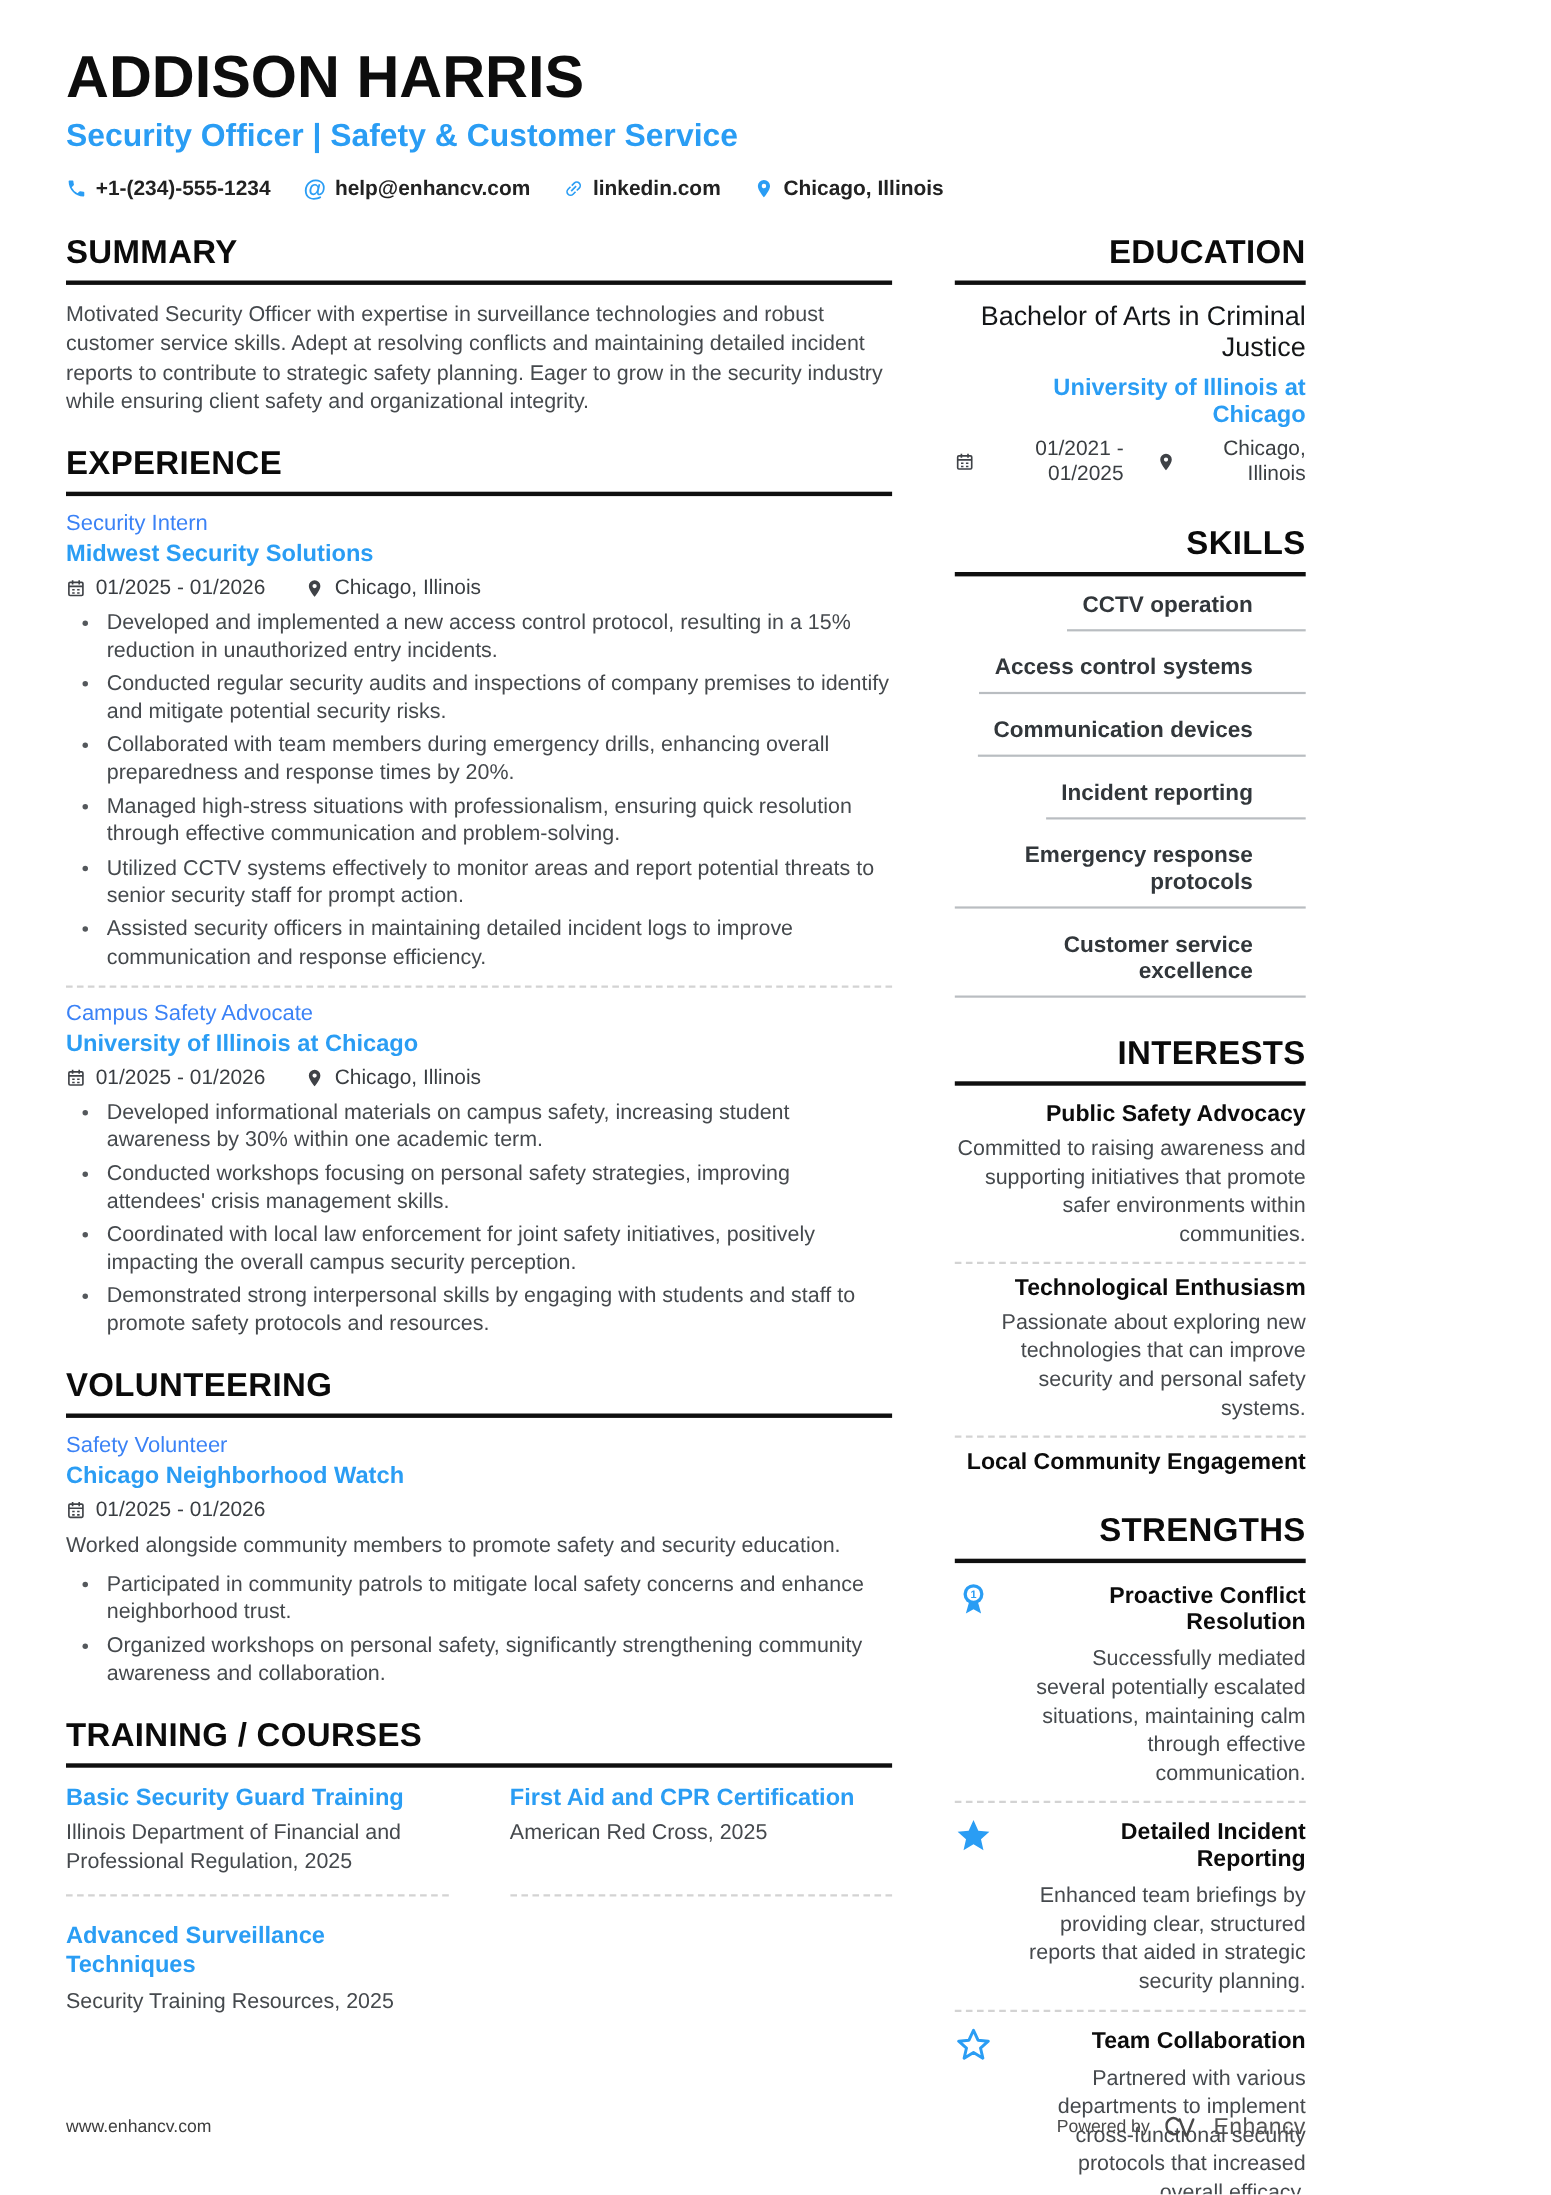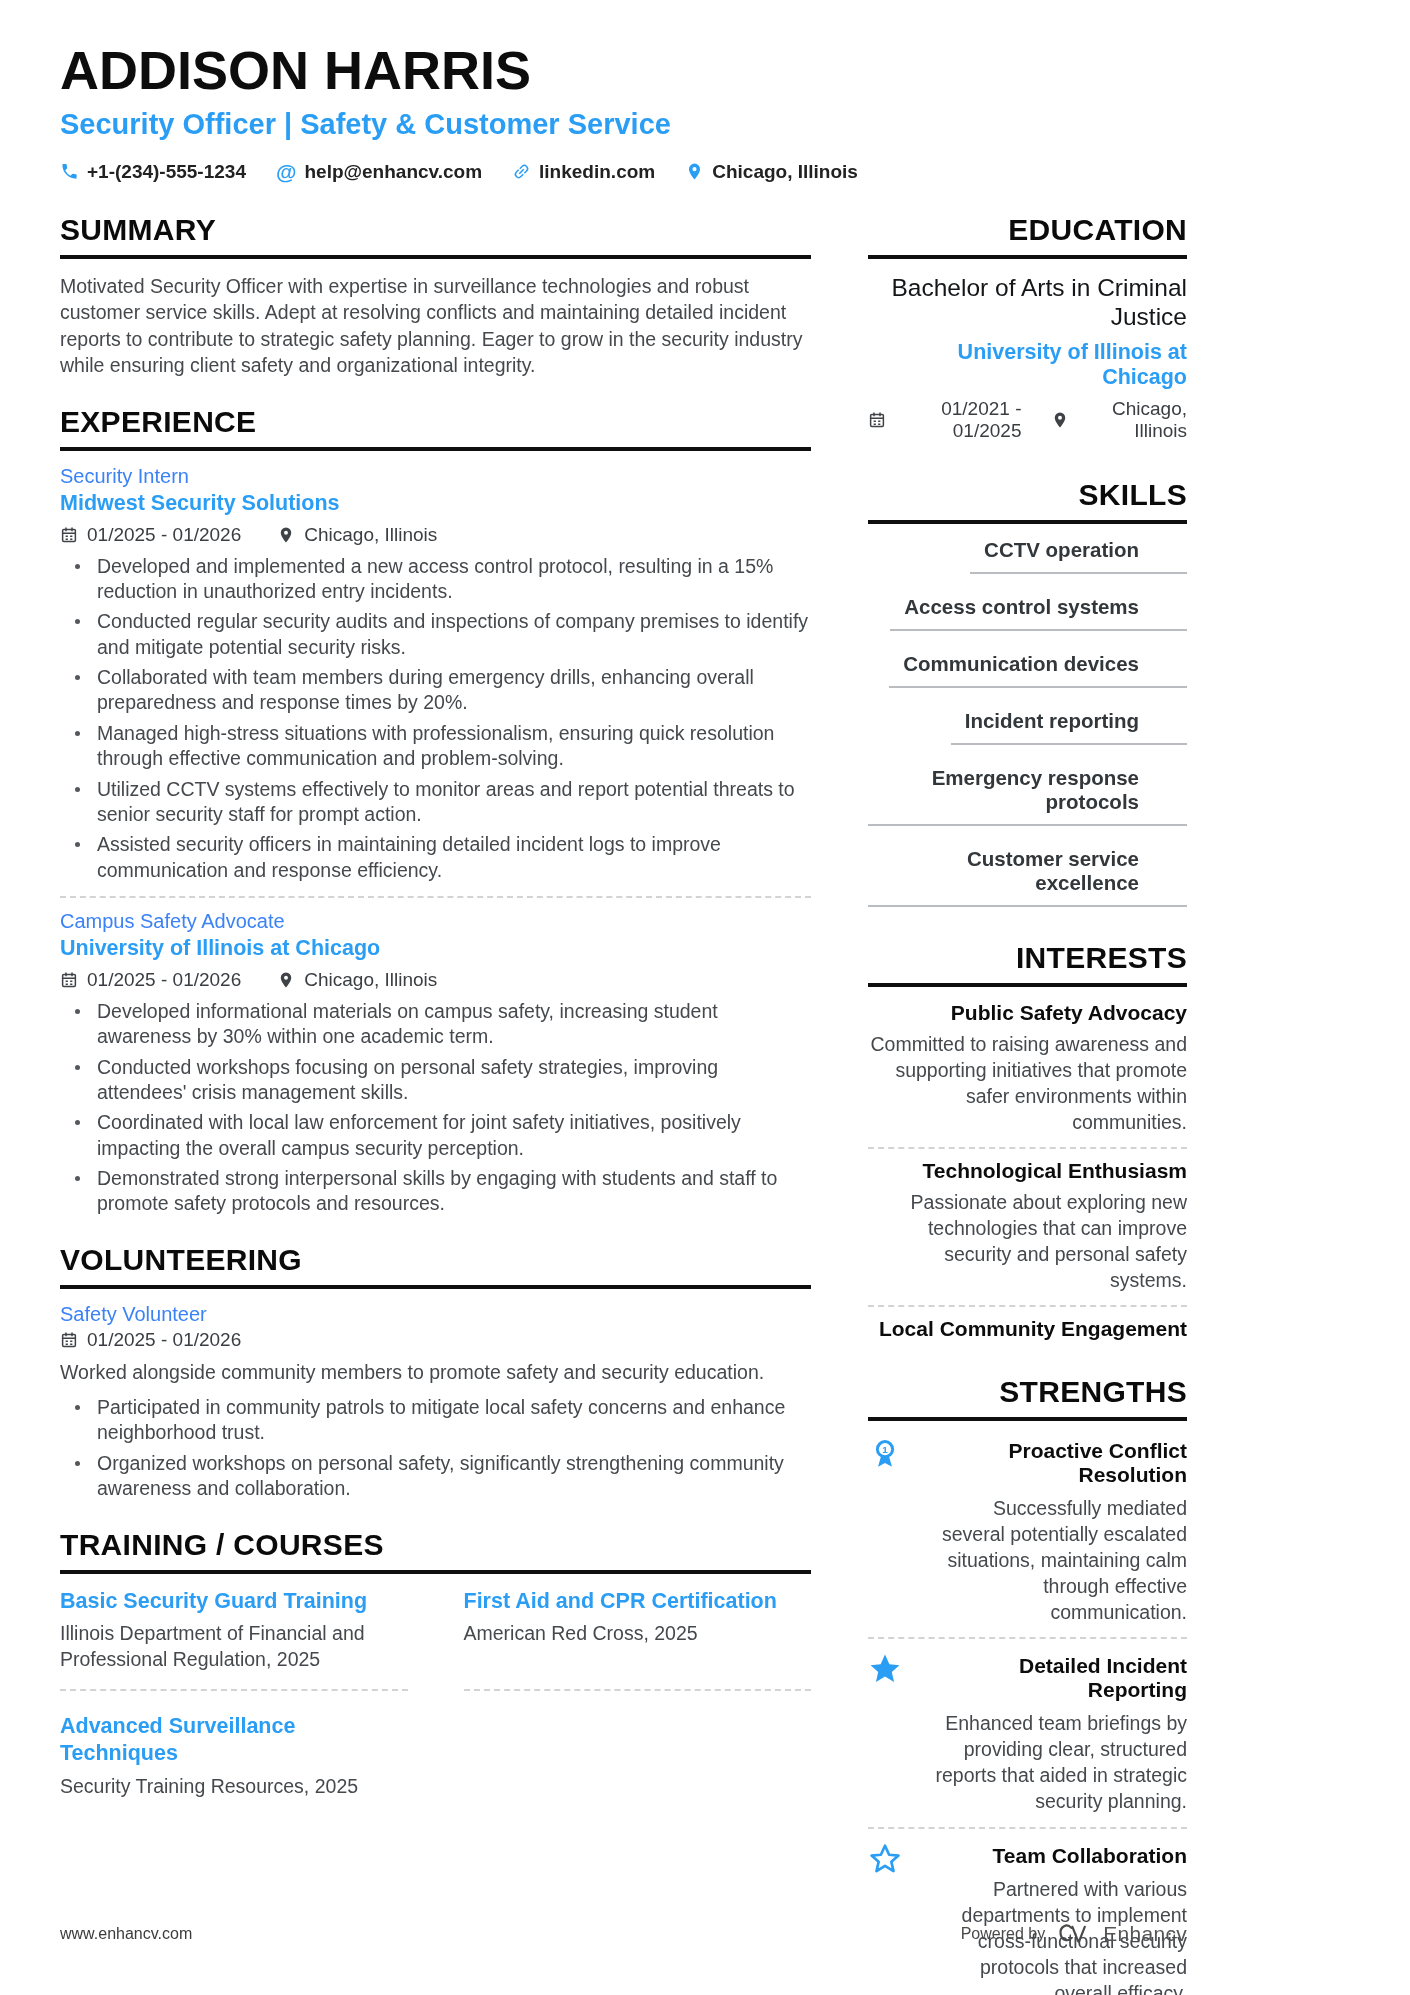--- a/index.html
+++ b/index.html
@@ -166,20 +166,21 @@
             <li>Conducted workshops focusing on personal safety strategies, improving attendees' crisis management skills.</li>
             <li>Coordinated with local law enforcement for joint safety initiatives, positively impacting the overall campus security perception.</li>
             <li>Demonstrated strong interpersonal skills by engaging with students and staff to promote safety protocols and resources.</li>
           </ul>
         </div>
       </section>
 
       <section>
         <h2>VOLUNTEERING</h2>
         <div class="job-title">Safety Volunteer</div>
+        <div class="company">Chicago Neighborhood Watch</div>
         <div class="meta">
           <span class="m-item">
             <svg class="micon" viewBox="0 0 24 24" fill="none" stroke="#3f4247" stroke-width="2">
                 <rect x="3.5" y="4.5" width="17" height="16" rx="1.5"></rect>
                 <path d="M3.5 9.5h17M8 2v5M16 2v5M7.5 13.5h3M13.5 13.5h3M7.5 17.5h3M13.5 17.5h3"></path>
               </svg>
             <span>01/2025 - 01/2026</span>
           </span>
         </div>
         <p class="body-text" style="margin:2px 0 10px 0">Worked alongside community members to promote safety and security education.</p>

